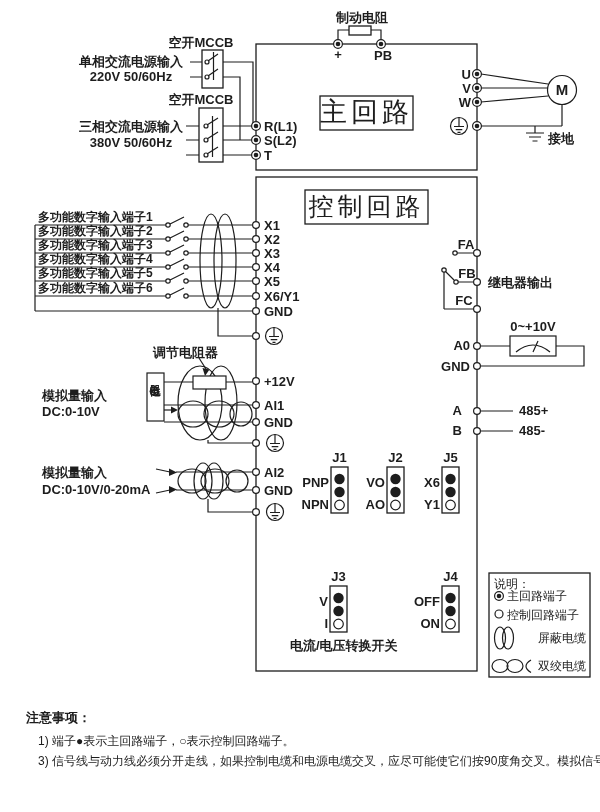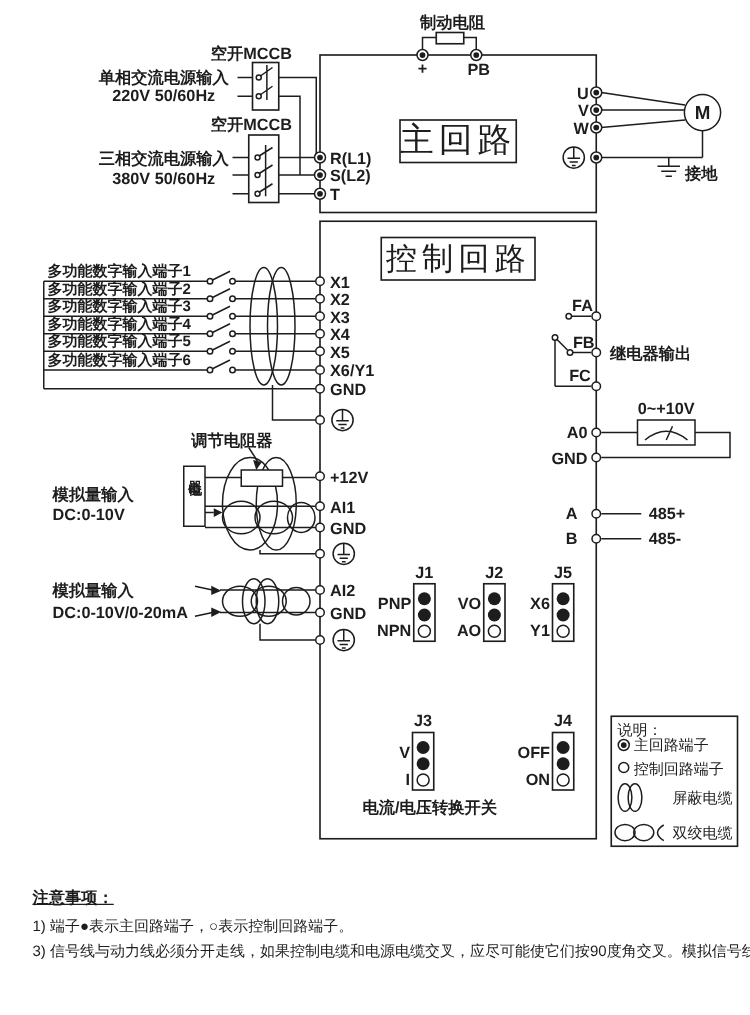--- a/index.html
+++ b/index.html
@@ -14,22 +14,22 @@
   .ct{stroke:#1d1d1d;stroke-width:1.2;fill:#fff;}
   text{fill:#1d1d1d;}
   .t13b{font:700 13px "Liberation Sans",sans-serif;}
   .c13{font:600 13px "Liberation Sans",sans-serif;}
   .c12{font:600 12px "Liberation Sans",sans-serif;}
   .c11{font:600 11px "Liberation Sans",sans-serif;}
   .lg{font:400 12px "Liberation Sans",sans-serif;}
   .title1{font:400 27px "Liberation Serif",serif;letter-spacing:4px;}
   .title2{font:400 25px "Liberation Serif",serif;letter-spacing:4px;}
   .notes{position:absolute;left:26px;top:709px;width:566px;}
-  .notes-title{font:700 13px "Liberation Sans",sans-serif;margin-bottom:5px;text-decoration:underline;}
-  .note-line{font:400 12px "Liberation Sans",sans-serif;line-height:19.5px;white-space:nowrap;}
+  .notes-title{font:700 13px "Liberation Sans",sans-serif;margin-bottom:5px;}
+  .note-line{font:400 12px "Liberation Sans",sans-serif;line-height:19.5px;white-space:nowrap;margin-left:12px;}
 </style>
 </head>
 <body>
 
 <div class="canvas">
 <svg width="600" height="812" viewBox="0 0 600 812">
   <defs>
     <g id="mt">
       <circle r="4.4" class="ct"></circle>
       <circle r="2.3" class="fl"></circle>

